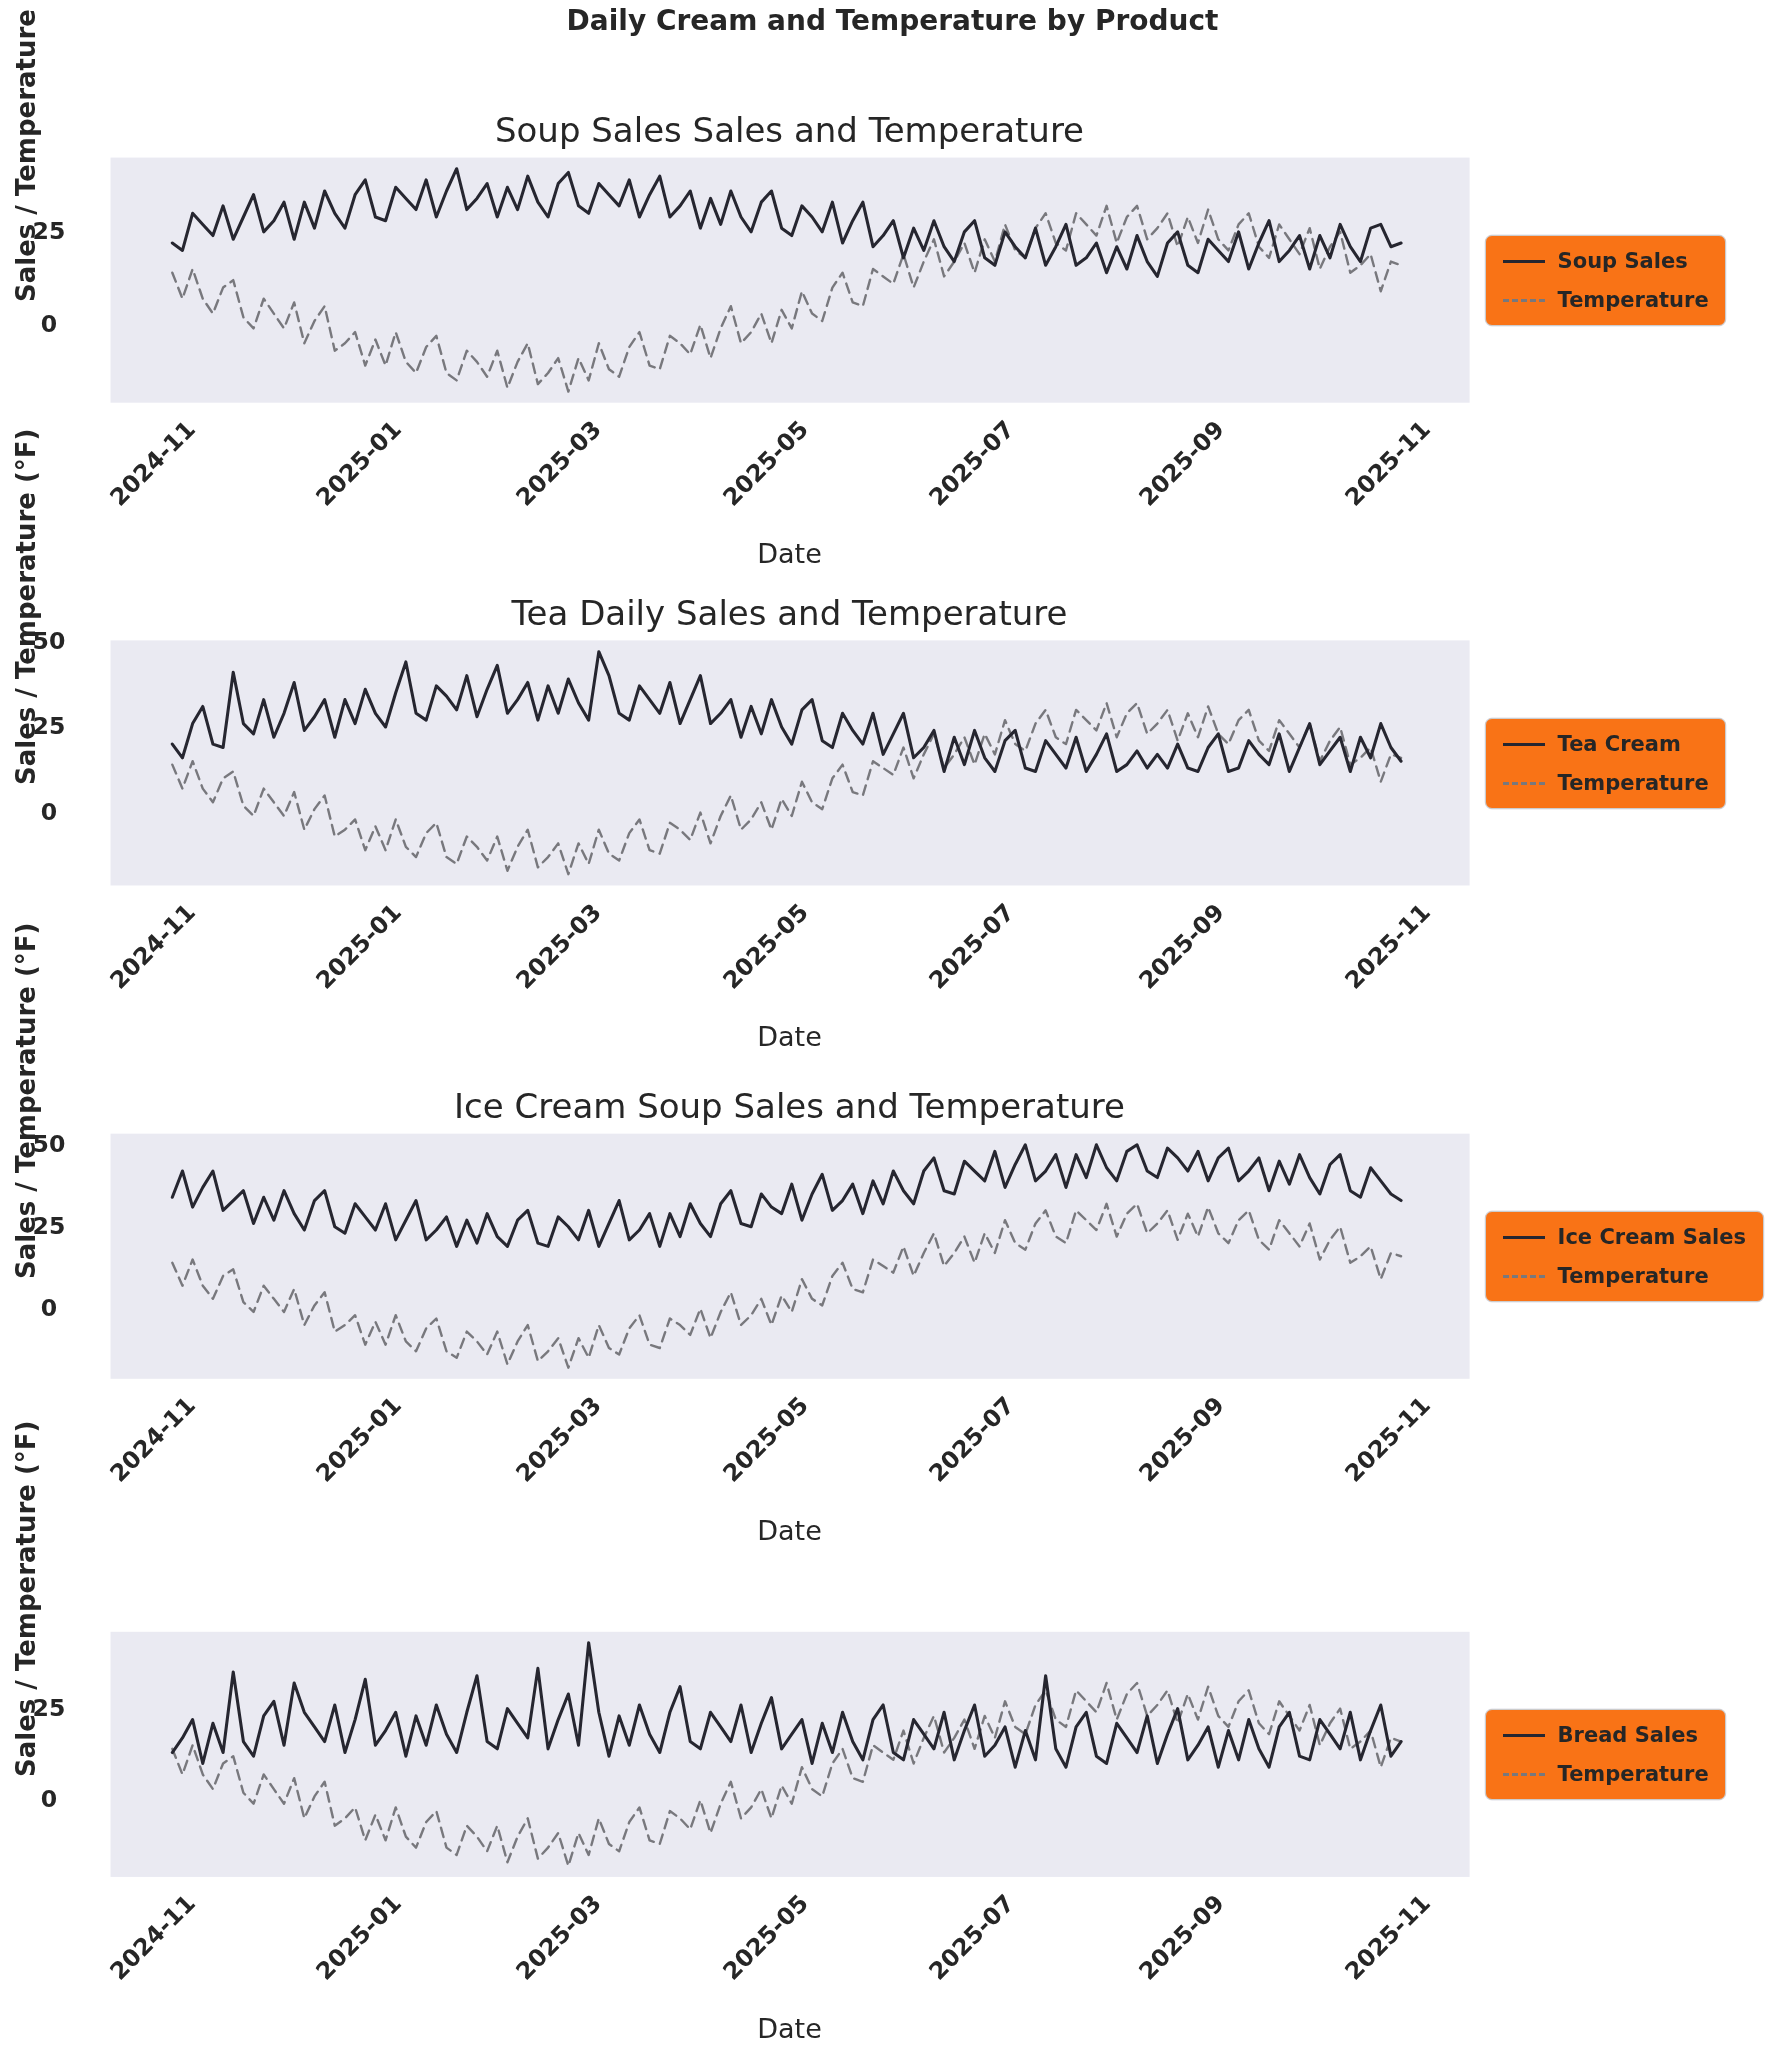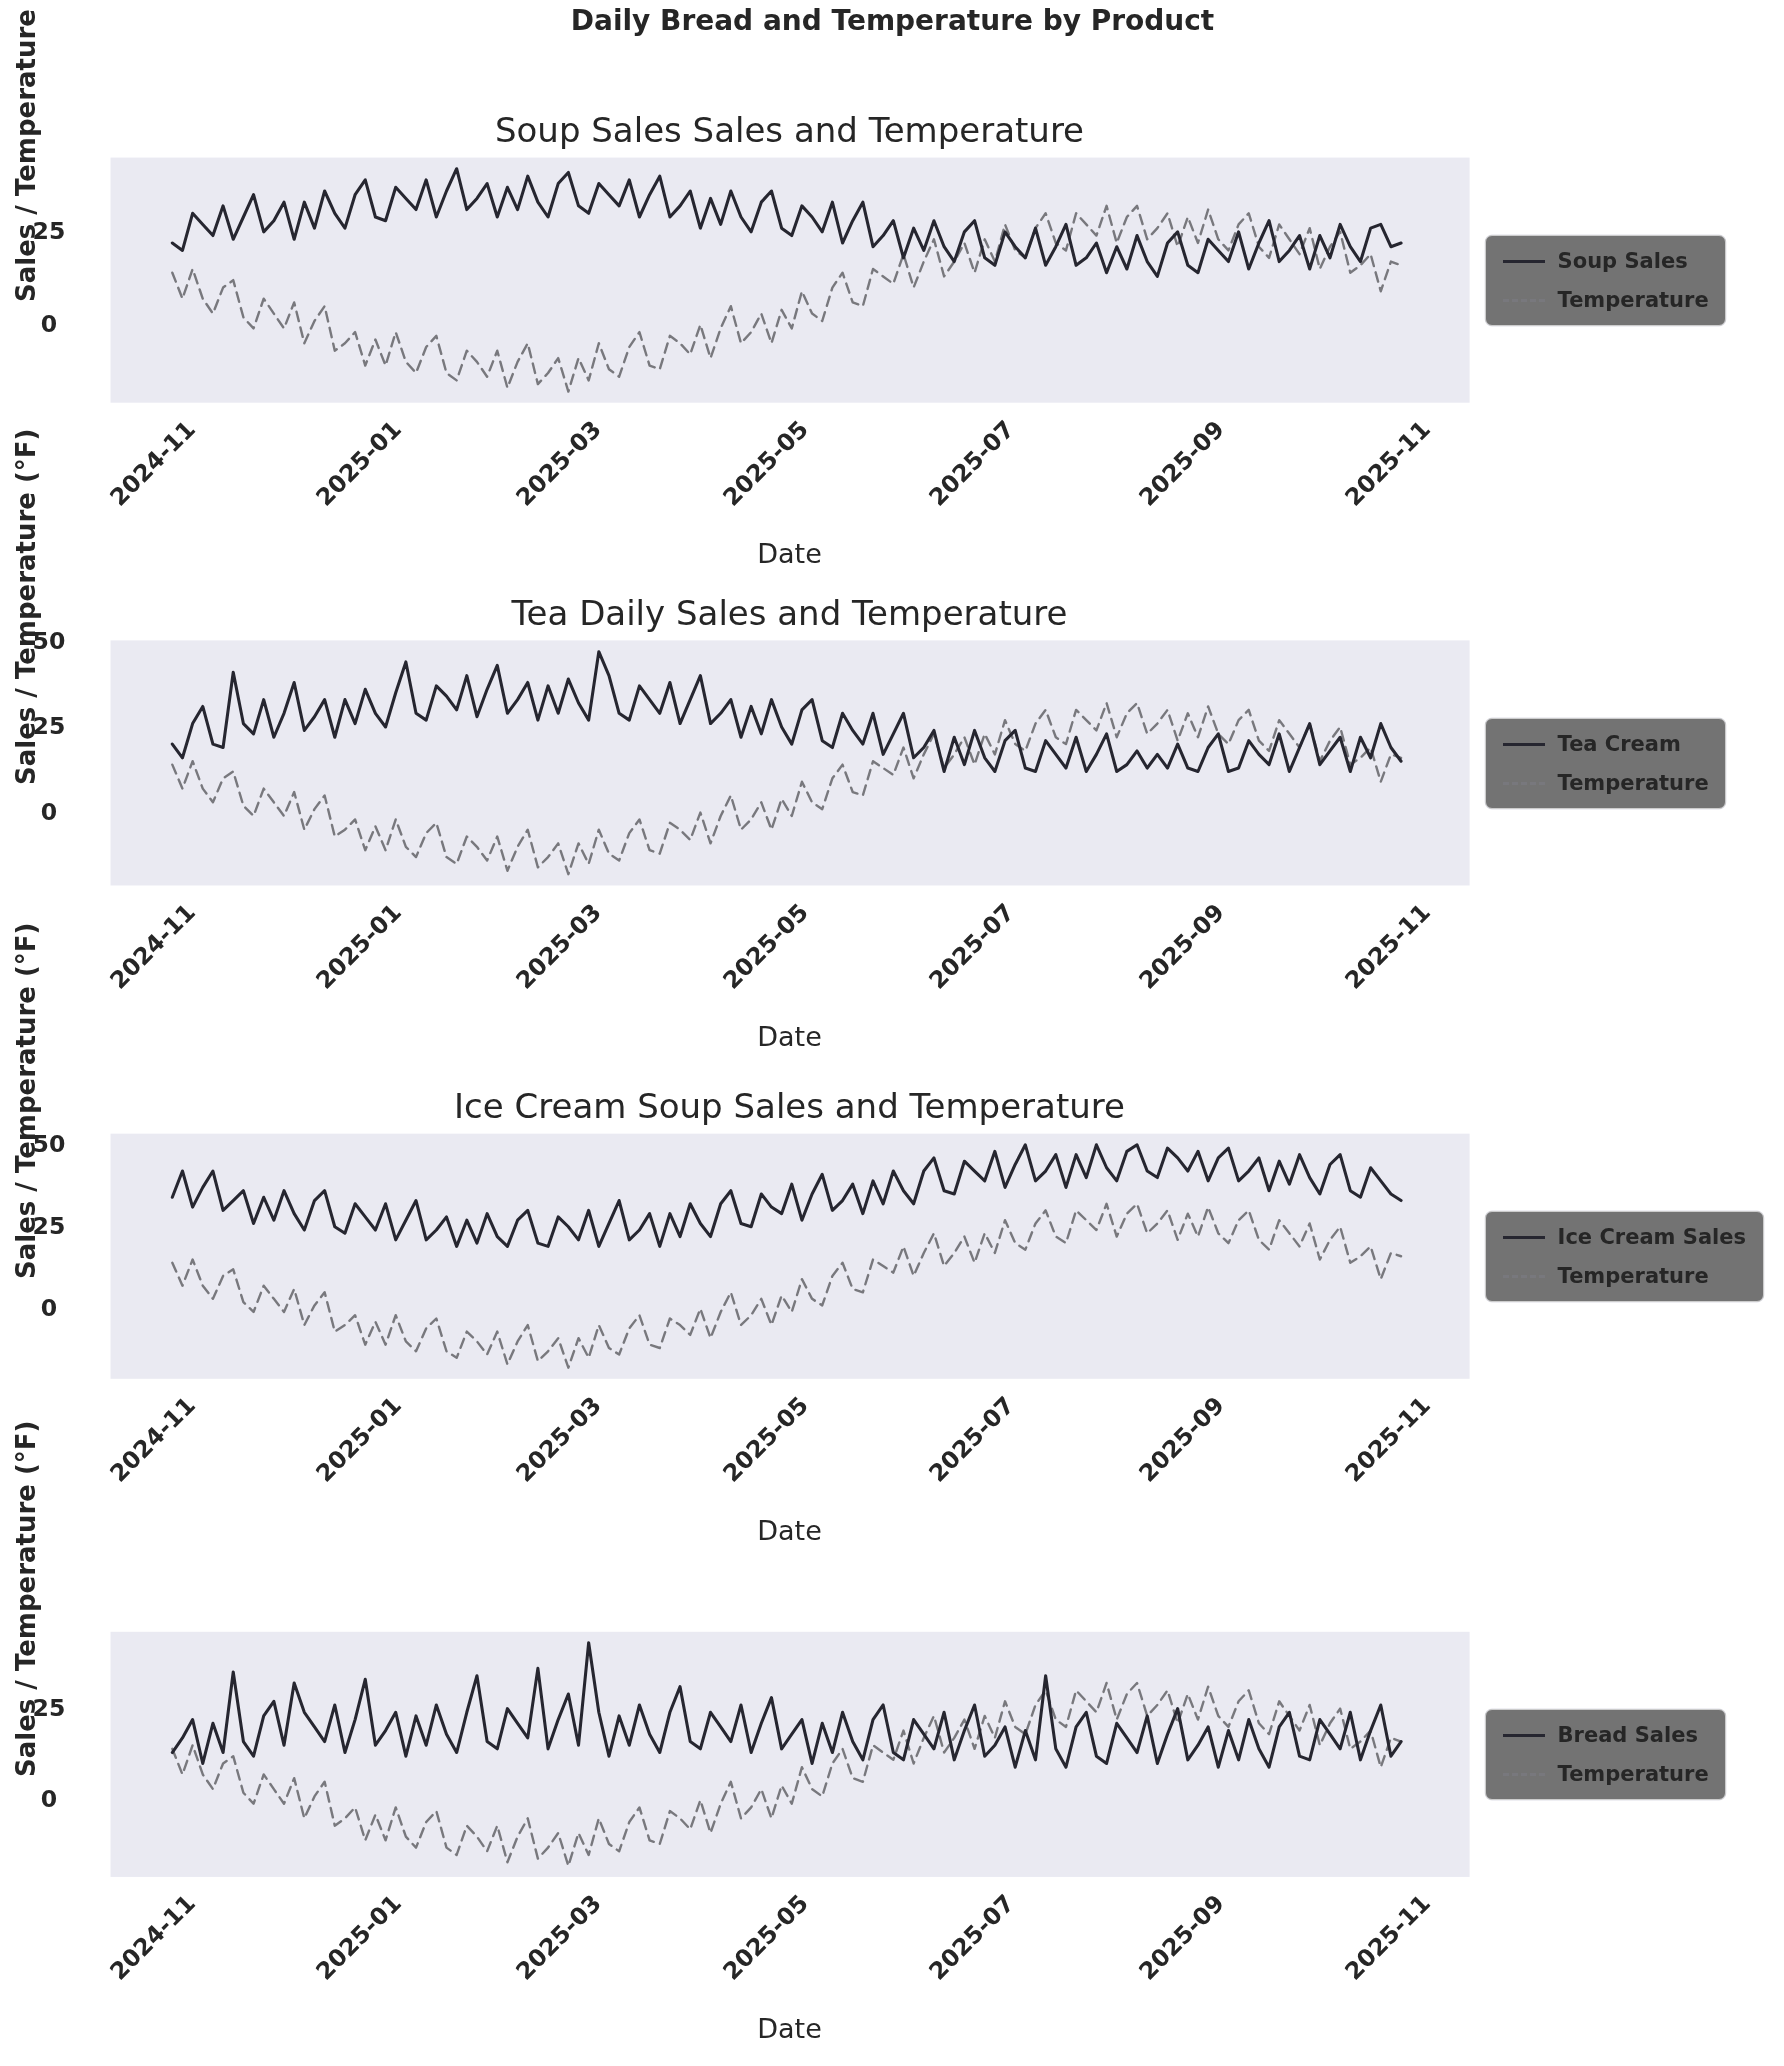--- a/index.html
+++ b/index.html
@@ -12,34 +12,34 @@
   .ylabel{position:absolute;left:7px;width:38px;text-align:center;
           font-size:26px;font-weight:700;white-space:nowrap;
           transform:rotate(-90deg);transform-origin:center center;}
   .xlabel{position:absolute;width:1359px;left:110px;text-align:center;
           font-size:27px;font-weight:400;}
   svg.canvas{position:absolute;left:0;top:0;pointer-events:none;}
   .ytick{position:absolute;left:0;width:98px;text-align:center;
          font-size:23.6px;font-weight:700;line-height:23.6px;color:#262626;}
   .xtick{position:absolute;font-size:23.6px;font-weight:700;white-space:nowrap;color:#262626;
          transform:translateX(-100%) rotate(-45deg);transform-origin:right top;}
-  .legend{position:absolute;left:1485px;background:#737373;border:1.3px solid #cccccc;
+  .legend{position:absolute;left:1485px;background:#f97316;border:1.3px solid #cccccc;
           border-radius:7px;padding:13px 16.6px;display:flex;flex-direction:column;
           gap:15px;box-shadow:0 0 0 0.4px #e0e0e8;}
   .legend-row{display:flex;align-items:center;gap:13px;}
   .legend-row .label{font-size:21px;font-weight:700;white-space:nowrap;color:#262626;}
   .swatch{display:inline-block;width:42px;height:0;}
   .swatch.solid{border-top:3.9px solid #262630;}
   .swatch.dashed{border-top:3.5px dashed #78787d;}
 </style>
 </head>
 <body>
 
 <div class="fig">
-  <div class="suptitle">Daily Bread and Temperature by Product</div>
+  <div class="suptitle">Daily Cream and Temperature by Product</div>
 
   <svg class="canvas" id="plot-canvas" width="1785" height="2066" viewBox="0 0 4077 4720">
       <g>
         <rect x="252" y="360" width="3105" height="560" fill="#eaeaf2"></rect>
         <polyline points="393.1363636363636,623.030303030303 416.33686176836864,682.4242424242425 439.5373599003736,614.5454545454545 462.73785803237854,682.4242424242425 485.93835616438355,716.3636363636364 509.13885429638856,656.969696969697 532.3393524283936,640 555.5398505603985,724.8484848484848 578.7403486924035,750.3030303030303 601.9408468244085,682.4242424242425 625.1413449564134,716.3636363636364 648.3418430884185,750.3030303030303 671.5423412204234,690.909090909091 694.7428393524283,784.2424242424242 717.9433374844334,733.3333333333333 741.1438356164383,699.3939393939394 764.3443337484433,801.2121212121212 787.5448318804483,784.2424242424242 810.7453300124533,758.7878787878788 833.9458281444582,835.1515151515152 857.1463262764632,775.7575757575758 880.3468244084683,835.1515151515152 903.5473225404733,758.7878787878788 926.7478206724783,826.6666666666667 949.9483188044832,852.1212121212121 973.1488169364882,792.7272727272727 996.3493150684931,767.2727272727273 1019.5498132004981,852.1212121212121 1042.7503113325033,869.090909090909 1065.950809464508,801.2121212121212 1089.151307596513,826.6666666666667 1112.351805728518,860.6060606060606 1135.5523038605231,801.2121212121212 1158.752801992528,886.0606060606061 1181.953300124533,826.6666666666667 1205.153798256538,784.2424242424242 1228.354296388543,877.5757575757575 1251.554794520548,852.1212121212121 1274.7552926525527,818.1818181818182 1297.9557907845578,894.5454545454546 1321.1562889165627,818.1818181818182 1344.3567870485679,869.090909090909 1367.5572851805728,784.2424242424242 1390.7577833125779,843.6363636363636 1413.9582814445828,860.6060606060606 1437.158779576588,792.7272727272727 1460.3592777085928,758.7878787878788 1483.5597758405977,835.1515151515152 1506.7602739726028,843.6363636363636 1529.9607721046077,767.2727272727273 1553.1612702366128,784.2424242424242 1576.3617683686177,809.6969696969697 1599.5622665006226,741.8181818181818 1622.7627646326275,818.1818181818182 1645.9632627646326,750.3030303030303 1669.1637608966375,699.3939393939394 1692.3642590286427,784.2424242424242 1715.5647571606476,758.7878787878788 1738.7652552926527,716.3636363636364 1761.9657534246576,784.2424242424242 1785.1662515566625,707.8787878787879 1808.3667496886676,750.3030303030303 1831.5672478206725,665.4545454545455 1854.7677459526774,716.3636363636364 1877.9682440846823,733.3333333333333 1901.1687422166874,656.969696969697 1924.3692403486925,623.030303030303 1947.5697384806972,690.909090909091 1970.7702366127023,699.3939393939394 1993.9707347447074,614.5454545454545 2017.1712328767126,631.5151515151515 2040.3717310087172,648.4848484848485 2063.5722291407224,580.6060606060606 2086.7727272727275,656.969696969697 2109.973225404732,597.5757575757576 2133.1737235367373,546.6666666666666 2156.3742216687424,631.5151515151515 2179.5747198007475,597.5757575757576 2202.7752179327517,555.1515151515151 2225.975716064757,623.030303030303 2249.176214196762,546.6666666666666 2272.376712328767,597.5757575757576 2295.577210460772,512.7272727272727 2318.777708592777,572.1212121212121 2341.978206724782,589.0909090909091 2365.1787048567867,521.2121212121212 2388.379202988792,487.27272727272725 2411.579701120797,555.1515151515151 2434.780199252802,572.1212121212121 2457.9806973848067,487.27272727272725 2481.181195516812,512.7272727272727 2504.381693648817,538.1818181818182 2527.582191780822,470.3030303030303 2550.7826899128268,555.1515151515151 2573.983188044832,495.75757575757575 2597.183686176837,470.3030303030303 2620.384184308842,546.6666666666666 2643.584682440847,521.2121212121212 2666.785180572852,487.27272727272725 2689.985678704857,563.6363636363636 2713.1861768368617,495.75757575757575 2736.386674968867,555.1515151515151 2759.587173100872,478.7878787878788 2782.7876712328766,546.6666666666666 2805.9881693648817,572.1212121212121 2829.1886674968864,512.7272727272727 2852.3891656288915,487.27272727272725 2875.5896637608967,563.6363636363636 2898.7901618929013,589.0909090909091 2921.9906600249064,512.7272727272727 2945.1911581569116,546.6666666666666 2968.3916562889167,580.6060606060606 2991.5921544209214,521.2121212121212 3014.7926525529265,614.5454545454545 3037.9931506849316,563.6363636363636 3061.1936488169363,529.6969696969697 3084.3941469489414,623.030303030303 3107.5946450809465,606.060606060606 3130.7951432129516,580.6060606060606 3153.9956413449563,665.4545454545455 3177.1961394769614,597.5757575757576 3200.3966376089666,606.060606060606" fill="none" stroke="#78787d" stroke-width="5.5" stroke-linejoin="round" stroke-linecap="round" stroke-dasharray="22 15"></polyline>
         <polyline points="393.1363636363636,555.1515151515151 416.33686176836864,572.1212121212121 439.5373599003736,487.27272727272725 462.73785803237854,512.7272727272727 485.93835616438355,538.1818181818182 509.13885429638856,470.3030303030303 532.3393524283936,546.6666666666666 555.5398505603985,495.75757575757575 578.7403486924035,444.8484848484849 601.9408468244085,529.6969696969697 625.1413449564134,504.24242424242425 648.3418430884185,461.8181818181818 671.5423412204234,546.6666666666666 694.7428393524283,461.8181818181818 717.9433374844334,521.2121212121212 741.1438356164383,436.3636363636364 764.3443337484433,487.27272727272725 787.5448318804483,521.2121212121212 810.7453300124533,444.8484848484849 833.9458281444582,410.90909090909093 857.1463262764632,495.75757575757575 880.3468244084683,504.24242424242425 903.5473225404733,427.8787878787879 926.7478206724783,453.3333333333333 949.9483188044832,478.7878787878788 973.1488169364882,410.90909090909093 996.3493150684931,495.75757575757575 1019.5498132004981,436.3636363636364 1042.7503113325033,385.45454545454544 1065.950809464508,478.7878787878788 1089.151307596513,453.3333333333333 1112.351805728518,419.3939393939394 1135.5523038605231,495.75757575757575 1158.752801992528,427.8787878787879 1181.953300124533,478.7878787878788 1205.153798256538,402.42424242424244 1228.354296388543,461.8181818181818 1251.554794520548,495.75757575757575 1274.7552926525527,419.3939393939394 1297.9557907845578,393.93939393939394 1321.1562889165627,470.3030303030303 1344.3567870485679,487.27272727272725 1367.5572851805728,419.3939393939394 1390.7577833125779,444.8484848484849 1413.9582814445828,470.3030303030303 1437.158779576588,410.90909090909093 1460.3592777085928,495.75757575757575 1483.5597758405977,444.8484848484849 1506.7602739726028,402.42424242424244 1529.9607721046077,495.75757575757575 1553.1612702366128,470.3030303030303 1576.3617683686177,436.3636363636364 1599.5622665006226,521.2121212121212 1622.7627646326275,453.3333333333333 1645.9632627646326,512.7272727272727 1669.1637608966375,436.3636363636364 1692.3642590286427,495.75757575757575 1715.5647571606476,529.6969696969697 1738.7652552926527,461.8181818181818 1761.9657534246576,436.3636363636364 1785.1662515566625,521.2121212121212 1808.3667496886676,538.1818181818182 1831.5672478206725,470.3030303030303 1854.7677459526774,495.75757575757575 1877.9682440846823,529.6969696969697 1901.1687422166874,461.8181818181818 1924.3692403486925,555.1515151515151 1947.5697384806972,504.24242424242425 1970.7702366127023,461.8181818181818 1993.9707347447074,563.6363636363636 2017.1712328767126,538.1818181818182 2040.3717310087172,504.24242424242425 2063.5722291407224,589.0909090909091 2086.7727272727275,521.2121212121212 2109.973225404732,572.1212121212121 2133.1737235367373,504.24242424242425 2156.3742216687424,563.6363636363636 2179.5747198007475,597.5757575757576 2202.7752179327517,529.6969696969697 2225.975716064757,504.24242424242425 2249.176214196762,589.0909090909091 2272.376712328767,606.060606060606 2295.577210460772,529.6969696969697 2318.777708592777,563.6363636363636 2341.978206724782,589.0909090909091 2365.1787048567867,521.2121212121212 2388.379202988792,606.060606060606 2411.579701120797,563.6363636363636 2434.780199252802,512.7272727272727 2457.9806973848067,606.060606060606 2481.181195516812,589.0909090909091 2504.381693648817,555.1515151515151 2527.582191780822,623.030303030303 2550.7826899128268,563.6363636363636 2573.983188044832,614.5454545454545 2597.183686176837,538.1818181818182 2620.384184308842,597.5757575757576 2643.584682440847,631.5151515151515 2666.785180572852,555.1515151515151 2689.985678704857,529.6969696969697 2713.1861768368617,606.060606060606 2736.386674968867,623.030303030303 2759.587173100872,546.6666666666666 2782.7876712328766,572.1212121212121 2805.9881693648817,597.5757575757576 2829.1886674968864,529.6969696969697 2852.3891656288915,614.5454545454545 2875.5896637608967,555.1515151515151 2898.7901618929013,504.24242424242425 2921.9906600249064,597.5757575757576 2945.1911581569116,572.1212121212121 2968.3916562889167,538.1818181818182 2991.5921544209214,614.5454545454545 3014.7926525529265,538.1818181818182 3037.9931506849316,589.0909090909091 3061.1936488169363,512.7272727272727 3084.3941469489414,563.6363636363636 3107.5946450809465,597.5757575757576 3130.7951432129516,521.2121212121212 3153.9956413449563,512.7272727272727 3177.1961394769614,563.6363636363636 3200.3966376089666,555.1515151515151" fill="none" stroke="#262630" stroke-width="7" stroke-linejoin="round" stroke-linecap="round"></polyline>
       </g>
       <g>
         <rect x="252" y="1463" width="3105" height="560" fill="#eaeaf2"></rect>
         <polyline points="393.1363636363636,1746.9106145251396 416.33686176836864,1801.659217877095 439.5373599003736,1739.0893854748604 462.73785803237854,1801.659217877095 485.93835616438355,1832.9441340782123 509.13885429638856,1778.195530726257 532.3393524283936,1762.5530726256984 555.5398505603985,1840.7653631284916 578.7403486924035,1864.2290502793296 601.9408468244085,1801.659217877095 625.1413449564134,1832.9441340782123 648.3418430884185,1864.2290502793296 671.5423412204234,1809.4804469273743 694.7428393524283,1895.513966480447 717.9433374844334,1848.5865921787708 741.1438356164383,1817.3016759776535 764.3443337484433,1911.1564245810055 787.5448318804483,1895.513966480447 810.7453300124533,1872.0502793296089 833.9458281444582,1942.441340782123 857.1463262764632,1887.6927374301677 880.3468244084683,1942.441340782123 903.5473225404733,1872.0502793296089 926.7478206724783,1934.6201117318437 949.9483188044832,1958.0837988826815 973.1488169364882,1903.3351955307262 996.3493150684931,1879.8715083798884 1019.5498132004981,1958.0837988826815 1042.7503113325033,1973.72625698324 1065.950809464508,1911.1564245810055 1089.151307596513,1934.6201117318437 1112.351805728518,1965.9050279329608 1135.5523038605231,1911.1564245810055 1158.752801992528,1989.3687150837989 1181.953300124533,1934.6201117318437 1205.153798256538,1895.513966480447 1228.354296388543,1981.5474860335196 1251.554794520548,1958.0837988826815 1274.7552926525527,1926.7988826815642 1297.9557907845578,1997.1899441340784 1321.1562889165627,1926.7988826815642 1344.3567870485679,1973.72625698324 1367.5572851805728,1895.513966480447 1390.7577833125779,1950.2625698324023 1413.9582814445828,1965.9050279329608 1437.158779576588,1903.3351955307262 1460.3592777085928,1872.0502793296089 1483.5597758405977,1942.441340782123 1506.7602739726028,1950.2625698324023 1529.9607721046077,1879.8715083798884 1553.1612702366128,1895.513966480447 1576.3617683686177,1918.977653631285 1599.5622665006226,1856.4078212290503 1622.7627646326275,1926.7988826815642 1645.9632627646326,1864.2290502793296 1669.1637608966375,1817.3016759776535 1692.3642590286427,1895.513966480447 1715.5647571606476,1872.0502793296089 1738.7652552926527,1832.9441340782123 1761.9657534246576,1895.513966480447 1785.1662515566625,1825.122905027933 1808.3667496886676,1864.2290502793296 1831.5672478206725,1786.0167597765362 1854.7677459526774,1832.9441340782123 1877.9682440846823,1848.5865921787708 1901.1687422166874,1778.195530726257 1924.3692403486925,1746.9106145251396 1947.5697384806972,1809.4804469273743 1970.7702366127023,1817.3016759776535 1993.9707347447074,1739.0893854748604 2017.1712328767126,1754.731843575419 2040.3717310087172,1770.3743016759777 2063.5722291407224,1707.804469273743 2086.7727272727275,1778.195530726257 2109.973225404732,1723.4469273743016 2133.1737235367373,1676.5195530726257 2156.3742216687424,1754.731843575419 2179.5747198007475,1723.4469273743016 2202.7752179327517,1684.340782122905 2225.975716064757,1746.9106145251396 2249.176214196762,1676.5195530726257 2272.376712328767,1723.4469273743016 2295.577210460772,1645.2346368715084 2318.777708592777,1699.9832402234638 2341.978206724782,1715.6256983240223 2365.1787048567867,1653.0558659217877 2388.379202988792,1621.7709497206704 2411.579701120797,1684.340782122905 2434.780199252802,1699.9832402234638 2457.9806973848067,1621.7709497206704 2481.181195516812,1645.2346368715084 2504.381693648817,1668.6983240223462 2527.582191780822,1606.1284916201116 2550.7826899128268,1684.340782122905 2573.983188044832,1629.5921787709497 2597.183686176837,1606.1284916201116 2620.384184308842,1676.5195530726257 2643.584682440847,1653.0558659217877 2666.785180572852,1621.7709497206704 2689.985678704857,1692.1620111731843 2713.1861768368617,1629.5921787709497 2736.386674968867,1684.340782122905 2759.587173100872,1613.9497206703911 2782.7876712328766,1676.5195530726257 2805.9881693648817,1699.9832402234638 2829.1886674968864,1645.2346368715084 2852.3891656288915,1621.7709497206704 2875.5896637608967,1692.1620111731843 2898.7901618929013,1715.6256983240223 2921.9906600249064,1645.2346368715084 2945.1911581569116,1676.5195530726257 2968.3916562889167,1707.804469273743 2991.5921544209214,1653.0558659217877 3014.7926525529265,1739.0893854748604 3037.9931506849316,1692.1620111731843 3061.1936488169363,1660.877094972067 3084.3941469489414,1746.9106145251396 3107.5946450809465,1731.2681564245809 3130.7951432129516,1707.804469273743 3153.9956413449563,1786.0167597765362 3177.1961394769614,1723.4469273743016 3200.3966376089666,1731.2681564245809" fill="none" stroke="#78787d" stroke-width="5.5" stroke-linejoin="round" stroke-linecap="round" stroke-dasharray="22 15"></polyline>

